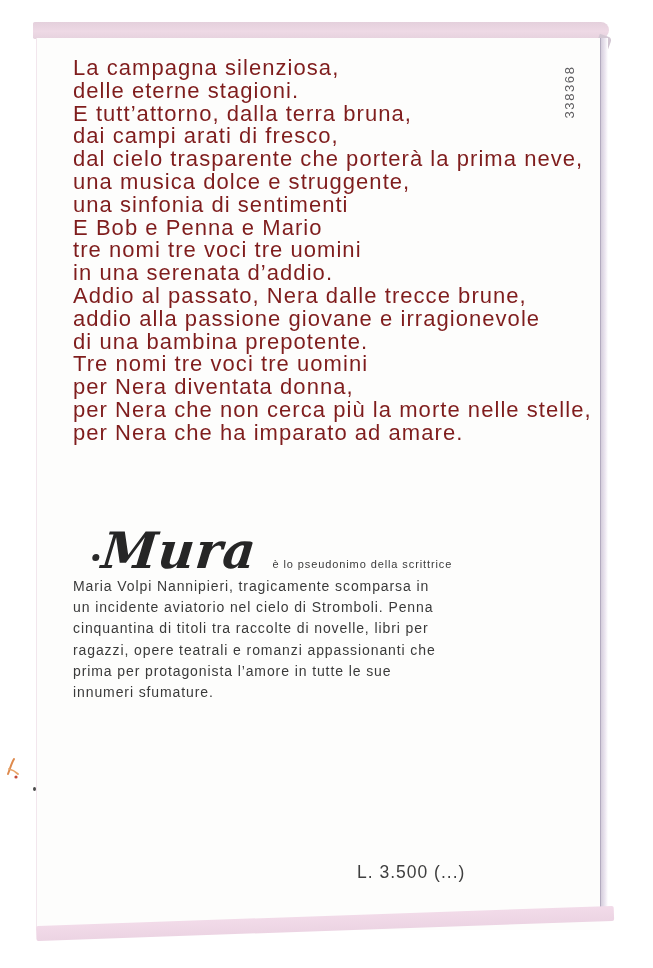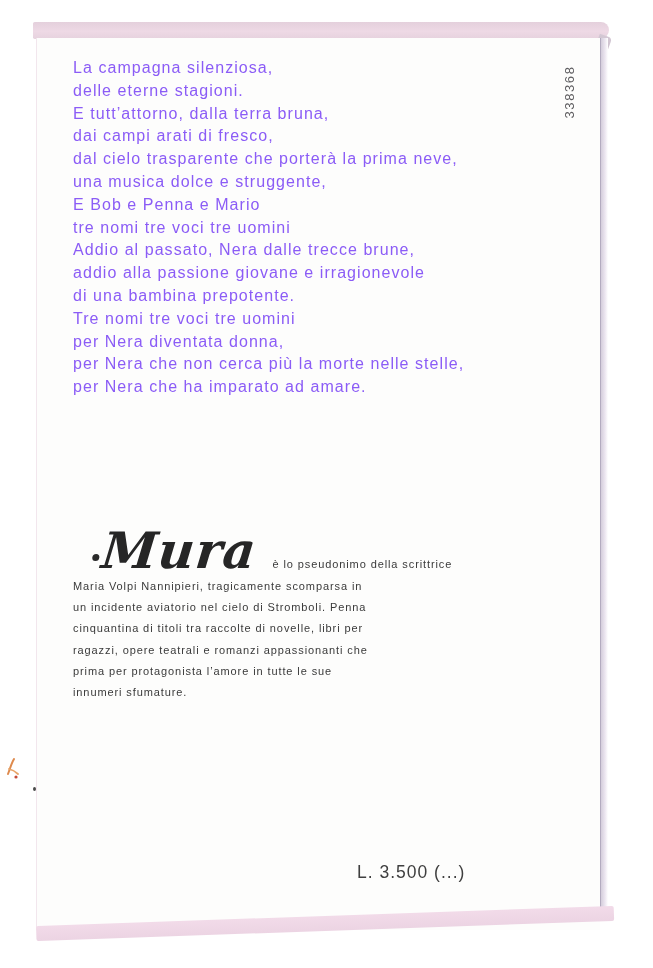--- a/index.html
+++ b/index.html
@@ -50,22 +50,22 @@
     z-index:2;
   }
   .catalog{
     position:absolute;left:498px;top:46px;width:70px;height:16px;
     transform:rotate(-90deg);
     font-size:13px;color:#5e5d60;letter-spacing:1.6px;
     text-align:center;white-space:nowrap;
   }
   .poem{
     position:absolute;left:36px;top:19px;
-    font-size:16px;line-height:22.8px;letter-spacing:1.05px;
-    color:#8b5cf6;white-space:nowrap;
+    font-size:22px;line-height:22.8px;letter-spacing:1.05px;
+    color:#7f1d1d;white-space:nowrap;
   }
   .bio{
     position:absolute;left:36px;top:488px;width:500px;color:#3a3a3a;
   }
   .bio-first{
     height:48px;line-height:50px;white-space:nowrap;
   }
   .logo{
     display:inline-block;
     font-family:"DejaVu Serif", serif;
@@ -76,21 +76,21 @@
   }
   .logo::before{
     content:"";display:inline-block;width:7px;height:7px;border-radius:50%;
     background:#2a2a2a;margin-right:2px;vertical-align:7px;
   }
   .bio-intro{
     font-size:11px;letter-spacing:0.9px;margin-left:16px;color:#3a3a3a;
   }
   .bio-lines{
     margin-top:2px;
-    font-size:11px;line-height:21.2px;letter-spacing:0.9px;
+    font-size:14px;line-height:21.2px;letter-spacing:0.9px;
     white-space:nowrap;
   }
   .price{
     position:absolute;left:320px;top:824px;width:234px;
     font-size:17.5px;letter-spacing:1px;color:#3f3f3f;
     line-height:20px;
   }
   .mark{
     position:absolute;left:4px;top:756px;z-index:4;
   }
@@ -113,22 +113,24 @@
 
     <div class="catalog">338368</div>
 
     <div class="poem">
       <div>La campagna silenziosa,</div>
       <div>delle eterne stagioni.</div>
       <div>E tutt’attorno, dalla terra bruna,</div>
       <div>dai campi arati di fresco,</div>
       <div>dal cielo trasparente che porterà la prima neve,</div>
       <div>una musica dolce e struggente,</div>
+      <div>una sinfonia di sentimenti</div>
       <div>E Bob e Penna e Mario</div>
       <div>tre nomi tre voci tre uomini</div>
+      <div>in una serenata d’addio.</div>
       <div>Addio al passato, Nera dalle trecce brune,</div>
       <div>addio alla passione giovane e irragionevole</div>
       <div>di una bambina prepotente.</div>
       <div>Tre nomi tre voci tre uomini</div>
       <div>per Nera diventata donna,</div>
       <div>per Nera che non cerca più la morte nelle stelle,</div>
       <div>per Nera che ha imparato ad amare.</div>
     </div>
 
     <div class="bio">

